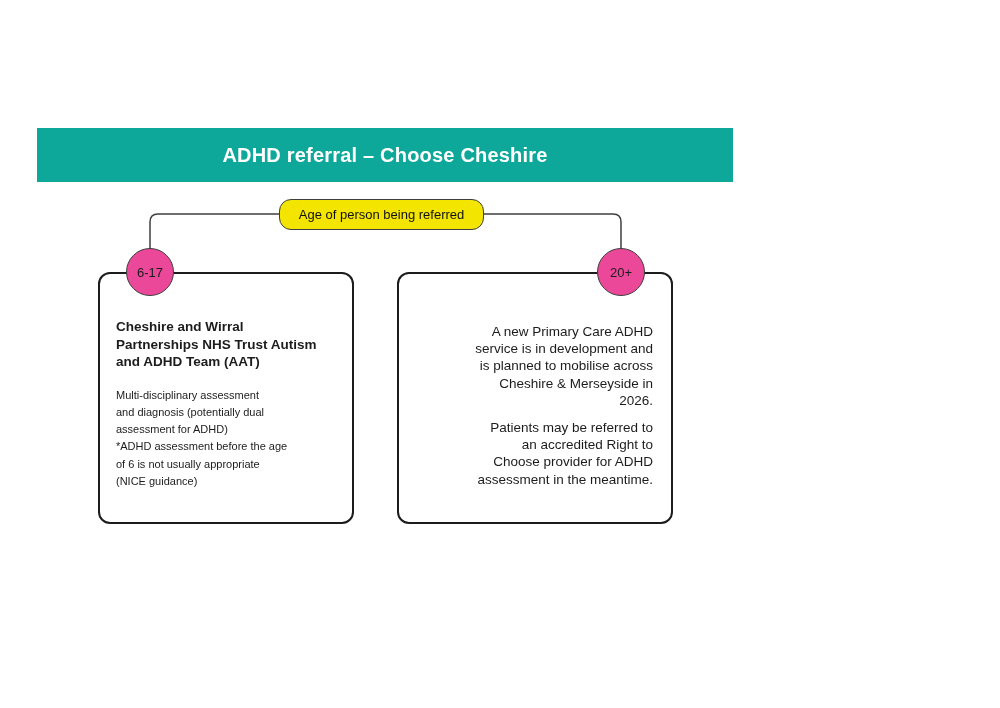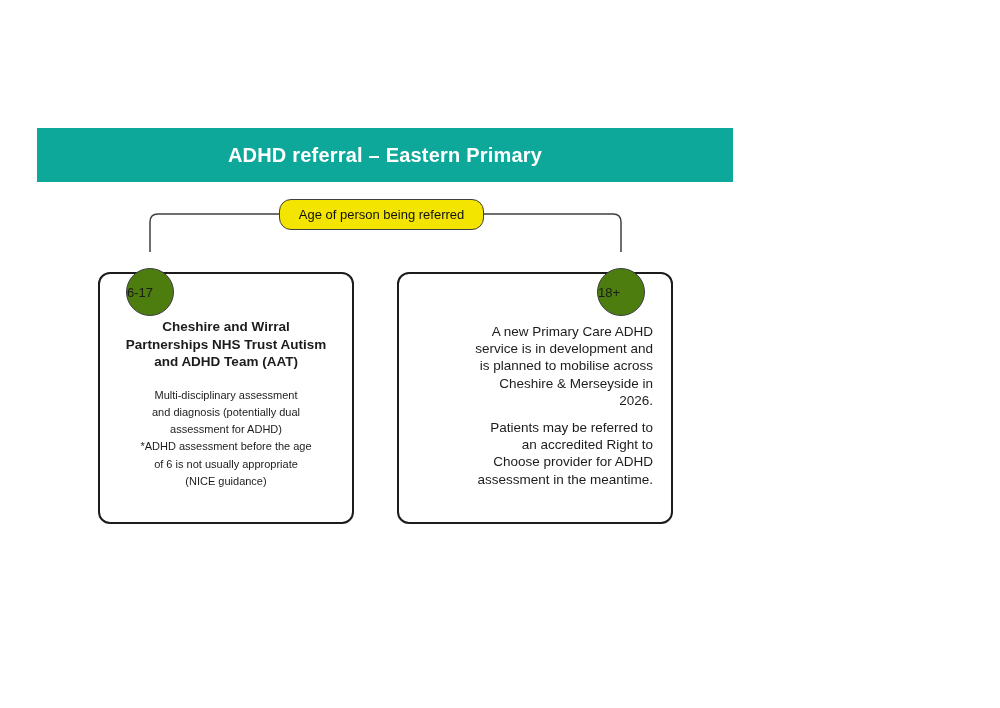--- a/index.html
+++ b/index.html
@@ -55,21 +55,20 @@
     top: 272px;
     height: 252px;
     background: #ffffff;
     border: 2px solid var(--box-border, #1c1c1c);
     border-radius: 12px;
     z-index: 2;
   }
   .box-left {
     left: 98px; width: 256px;
     padding: 44px 16px 0;
-    text-align: center;
   }
   .box-right {
     left: 397px; width: 276px;
     padding: 49px 18px 0 41px;
     text-align: right;
   }
   .box-heading {
     font-weight: bold;
     font-size: 13.5px;
     line-height: 17.5px;
@@ -83,39 +82,39 @@
   }
   .para {
     font-size: 13.5px;
     line-height: 17.2px;
     white-space: pre-line;
   }
   .para + .para { margin-top: 10px; }
   .age-circle {
     position: absolute;
     width: 48px; height: 48px;
-    top: 268px;
-    background: #4d7c0f;
+    top: 248px;
+    background: #ec4899;
     border: 1.5px solid var(--connector, #3f3f3f);
     border-radius: 50%;
-    display: flex; align-items: center; justify-content: flex-start;
+    display: flex; align-items: center; justify-content: center;
     font-size: 13px;
     color: #1c1c1c;
     z-index: 3;
   }
   .circle-left { left: 126px; }
   .circle-right { left: 597px; }
 </style>
 </head>
 <body>
 
 <div class="stage" style="--banner-bg: #0DA89A; --banner-text: #FFFFFF; --label-bg: #F4E500; --connector: #3F3F3F; --box-border: #1C1C1C; --text: #1C1C1C;">
 
   <div class="banner">
-    <span class="banner-title">ADHD referral – Eastern Primary</span>
+    <span class="banner-title">ADHD referral – Choose Cheshire</span>
   </div>
 
   <svg class="connectors" viewBox="0 0 1000 708" xmlns="http://www.w3.org/2000/svg">
     <path d="M 280 214 H 158 Q 150 214 150 222 V 252"></path>
     <path d="M 483 214 H 613 Q 621 214 621 222 V 252"></path>
   </svg>
 
   <div class="node-box box-left">
     <div class="box-heading">Cheshire and Wirral
 Partnerships NHS Trust Autism
@@ -138,18 +137,18 @@
 an accredited Right to
 Choose provider for ADHD
 assessment in the meantime.</div>
   </div>
 
   <div class="age-circle circle-left">
     <span>6-17</span>
   </div>
 
   <div class="age-circle circle-right">
-    <span>18+</span>
+    <span>20+</span>
   </div>
 
   <div class="age-label">Age of person being referred</div>
 
 </div>
 
 </body></html>

